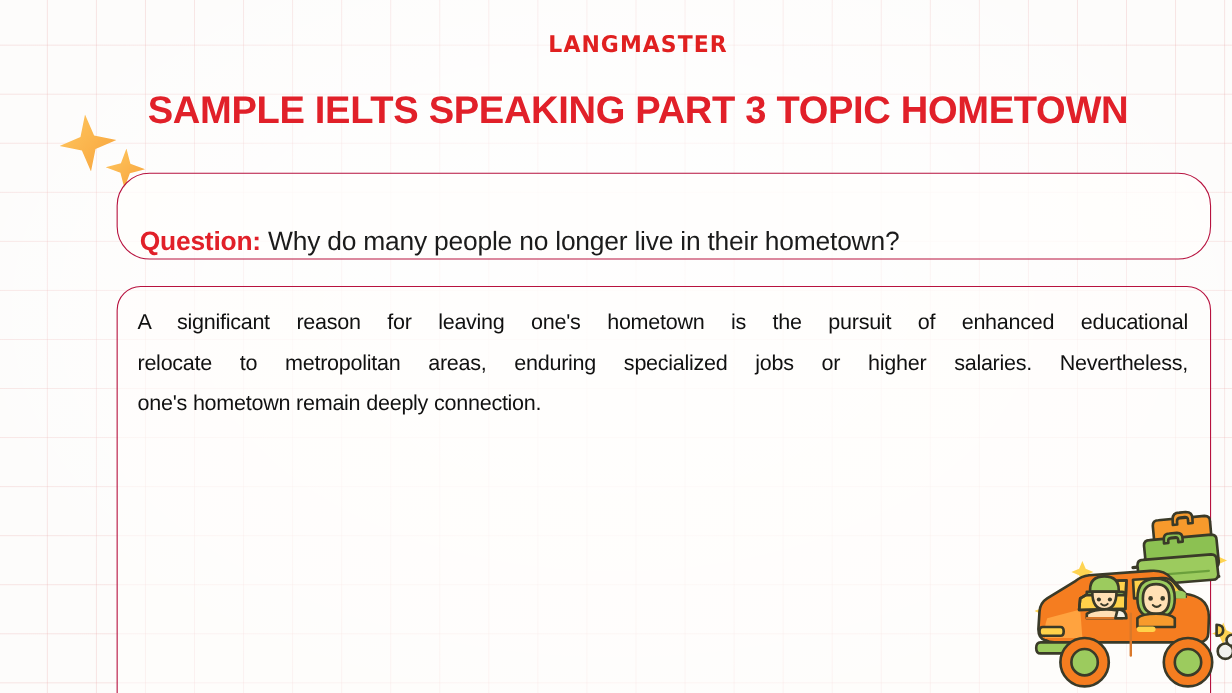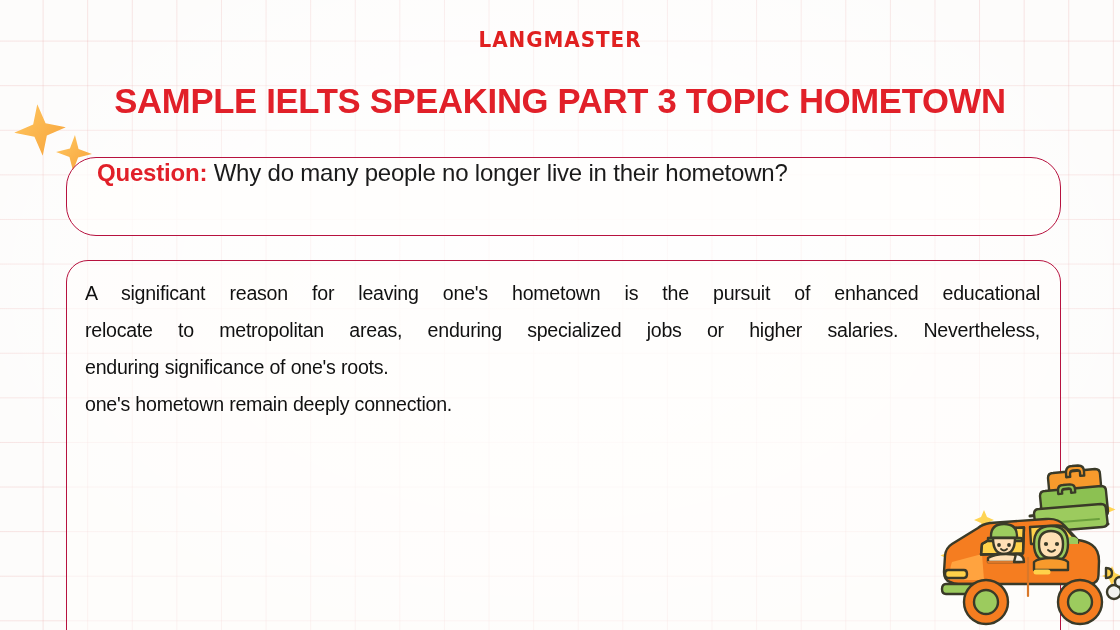--- a/index.html
+++ b/index.html
@@ -26,21 +26,21 @@
     background-size:44.6px 44.6px;
     background-position:-2px -4px;
     z-index:0;
   }
   #page-vignette {
     position:absolute; inset:0;
     background:radial-gradient(ellipse at 50% 45%, rgba(255,255,255,0.85) 0%, rgba(255,255,255,0.55) 45%, rgba(255,255,255,0.0) 80%);
     z-index:1; pointer-events:none;
   }
 
-  #stage { position:absolute; inset:0; z-index:2; }
+  #stage { position:absolute; inset:0; z-index:2;margin-left:40px; }
 
   
   .brand {
     position:absolute;
     top:28px; left:0; right:0;
     text-align:center;
     font-size:21px;
     font-weight:bold;
     letter-spacing:1.0px;
     color:#e02020;
@@ -64,22 +64,22 @@
 
   
   .question-box {
     position:absolute;
     left:66px; top:157px;
     width:995px; height:79px;
     border:1.6px solid #b7123f;
     border-radius:30px;
     background:rgba(255,253,252,0.72);
     display:flex;
-    align-items:flex-start;
-    padding:0 30px;
+    align-items:flex-end;
+    padding:0 20px;
   }
   .question-line {
     font-size:24px;
     line-height:30px;
     color:#1b1b1b;
     letter-spacing:-0.2px;
     white-space:nowrap;
   }
   .question-label {
     color:#e12029;
@@ -155,21 +155,20 @@
   <div class="question-box">
     <div class="question-line">
       <span class="question-label">Question:</span><span>&nbsp;</span><span>Why do many people no longer live in their hometown?</span>
     </div>
   </div>
 
   <div class="answer-box">
     <div class="answer-para">
       <span class="jline">A significant reason for leaving one's hometown is the pursuit of enhanced educational</span>
       <span class="jline">relocate to metropolitan areas, enduring specialized jobs or higher salaries. Nevertheless,</span>
-      <span class="jline free">enduring significance of one's roots.</span>
       <span class="jline free">one's hometown remain deeply connection.</span>
     </div>
   </div>
 
   <div id="car-illustration">
     <svg viewBox="0 0 196 186" xmlns="http://www.w3.org/2000/svg">
       <g stroke="#3a3a28" stroke-width="2.4" stroke-linejoin="round" stroke-linecap="round">
 
         <g fill="#ffd24a" stroke="none" opacity="0.95">
           <path d="M150 16 l4 9 9 4 -9 4 -4 9 -4 -9 -9 -4 9 -4 z"></path>

